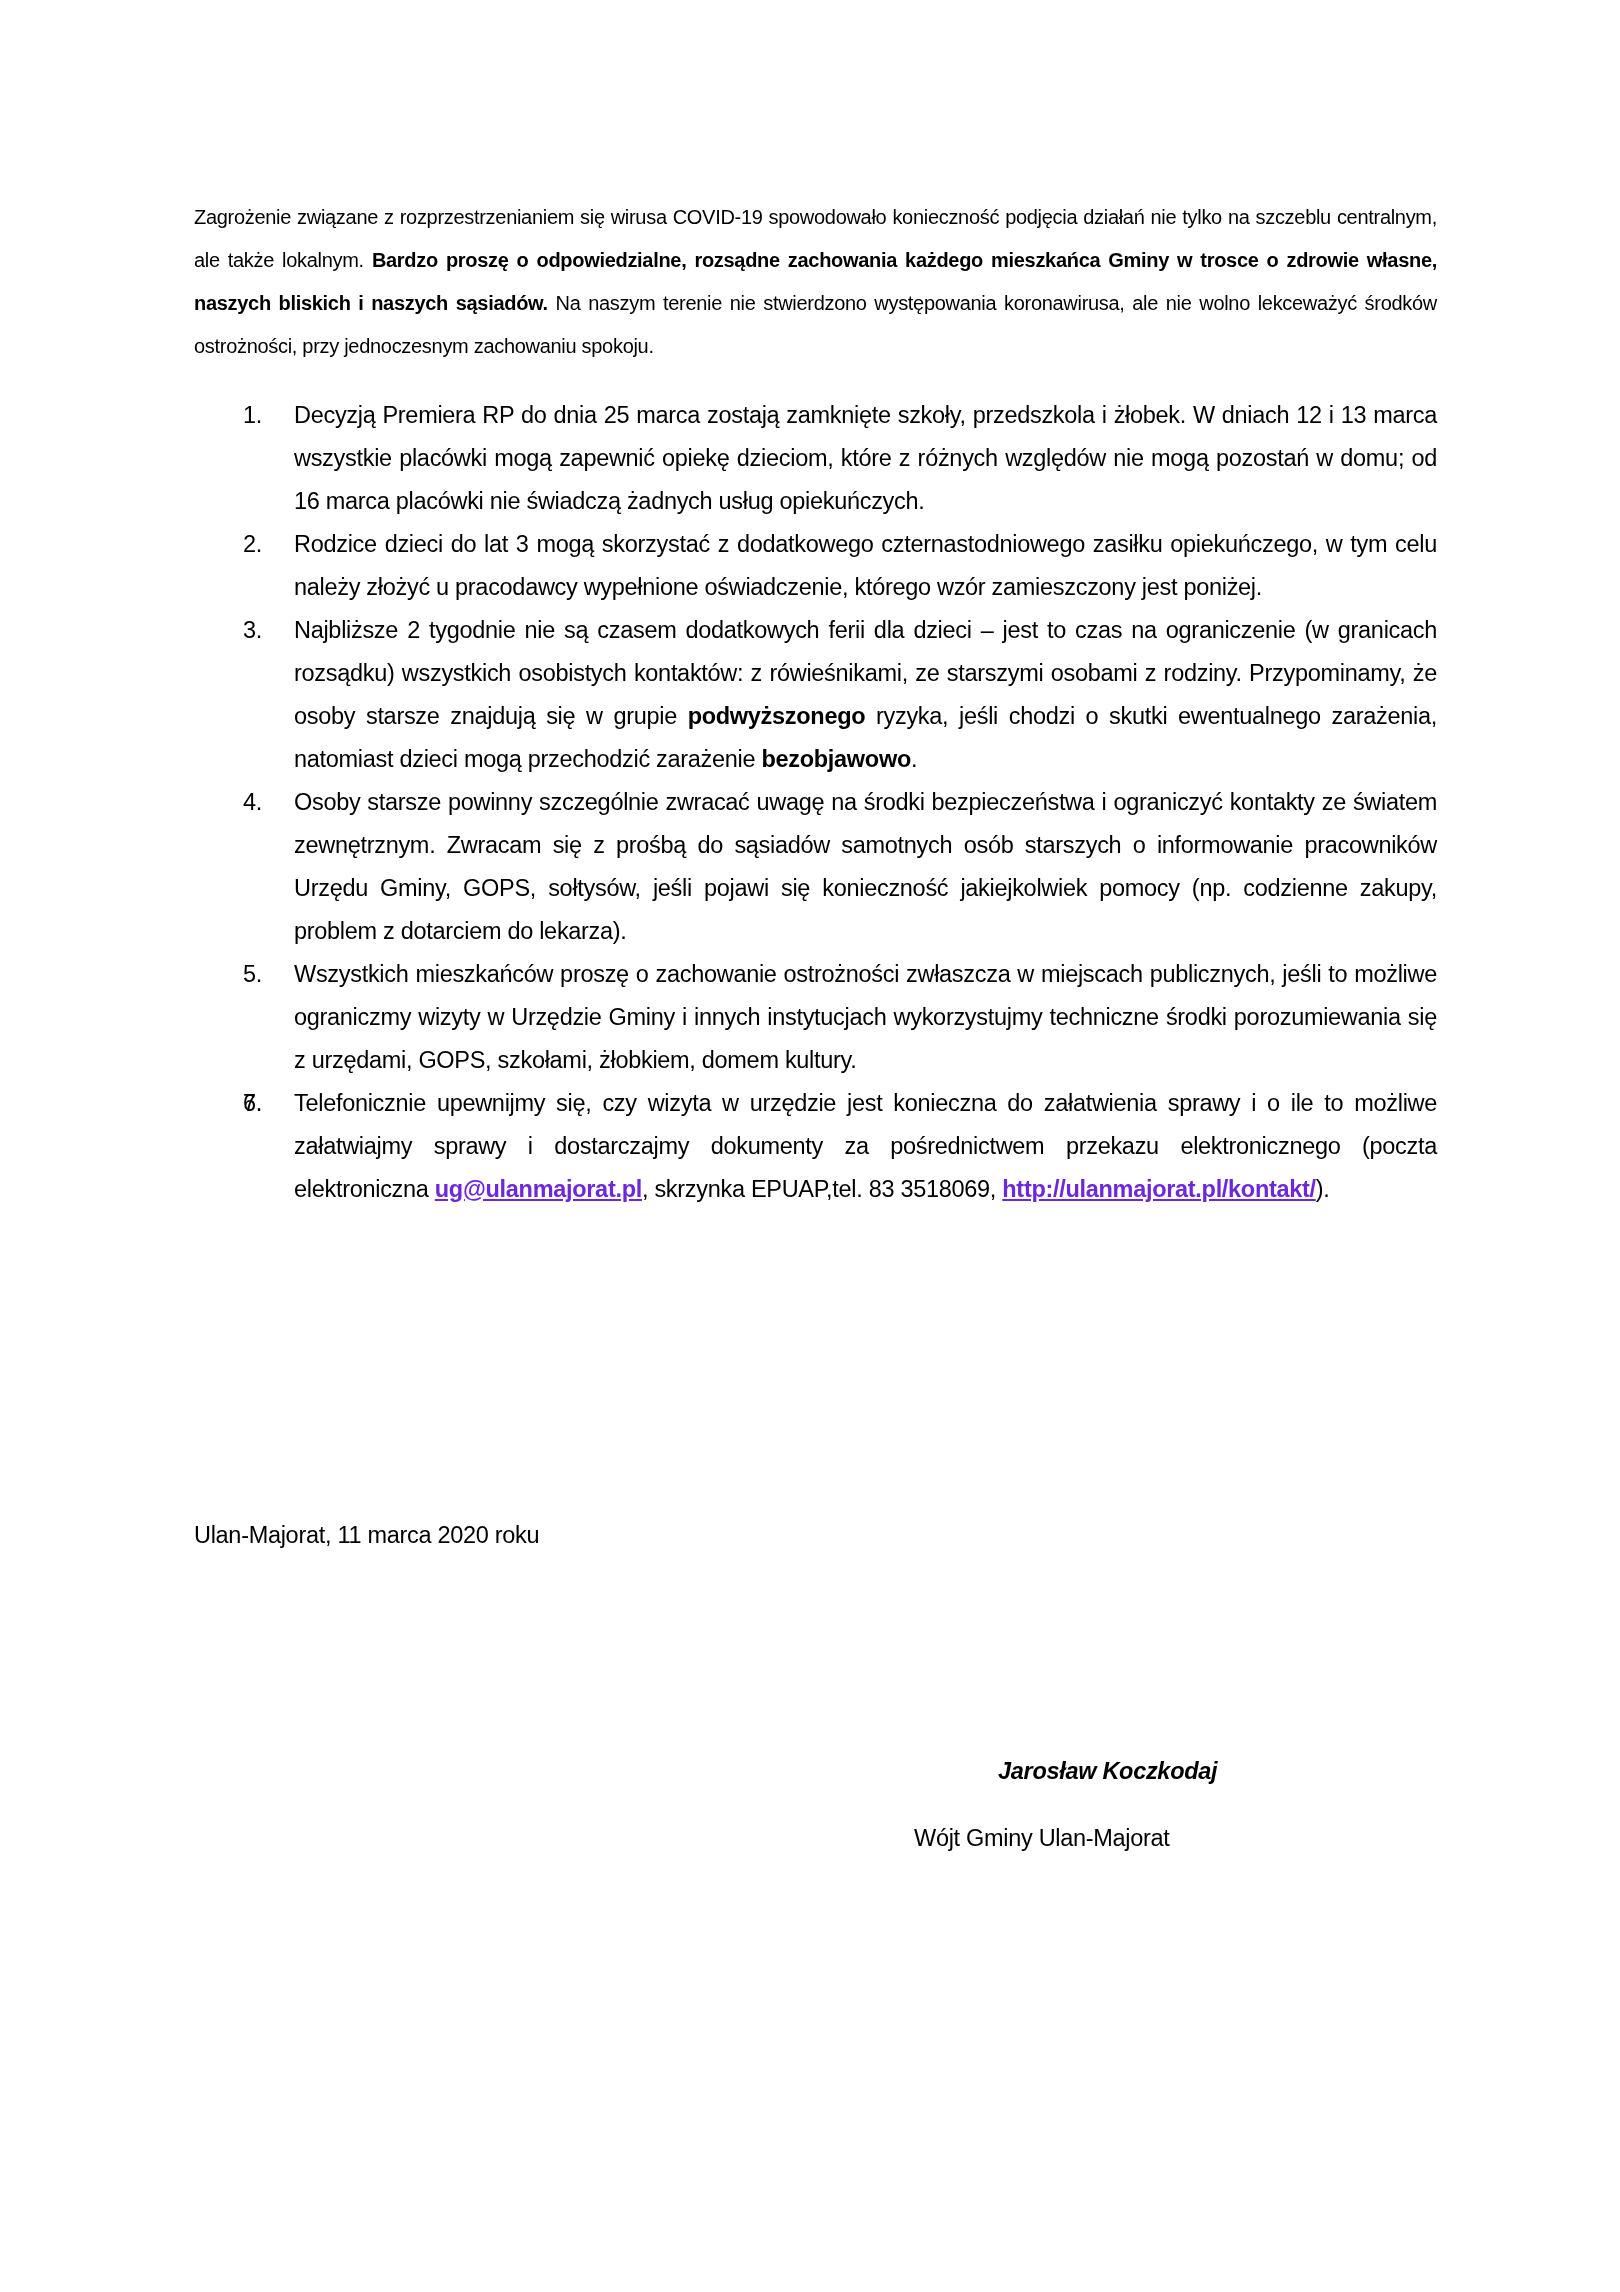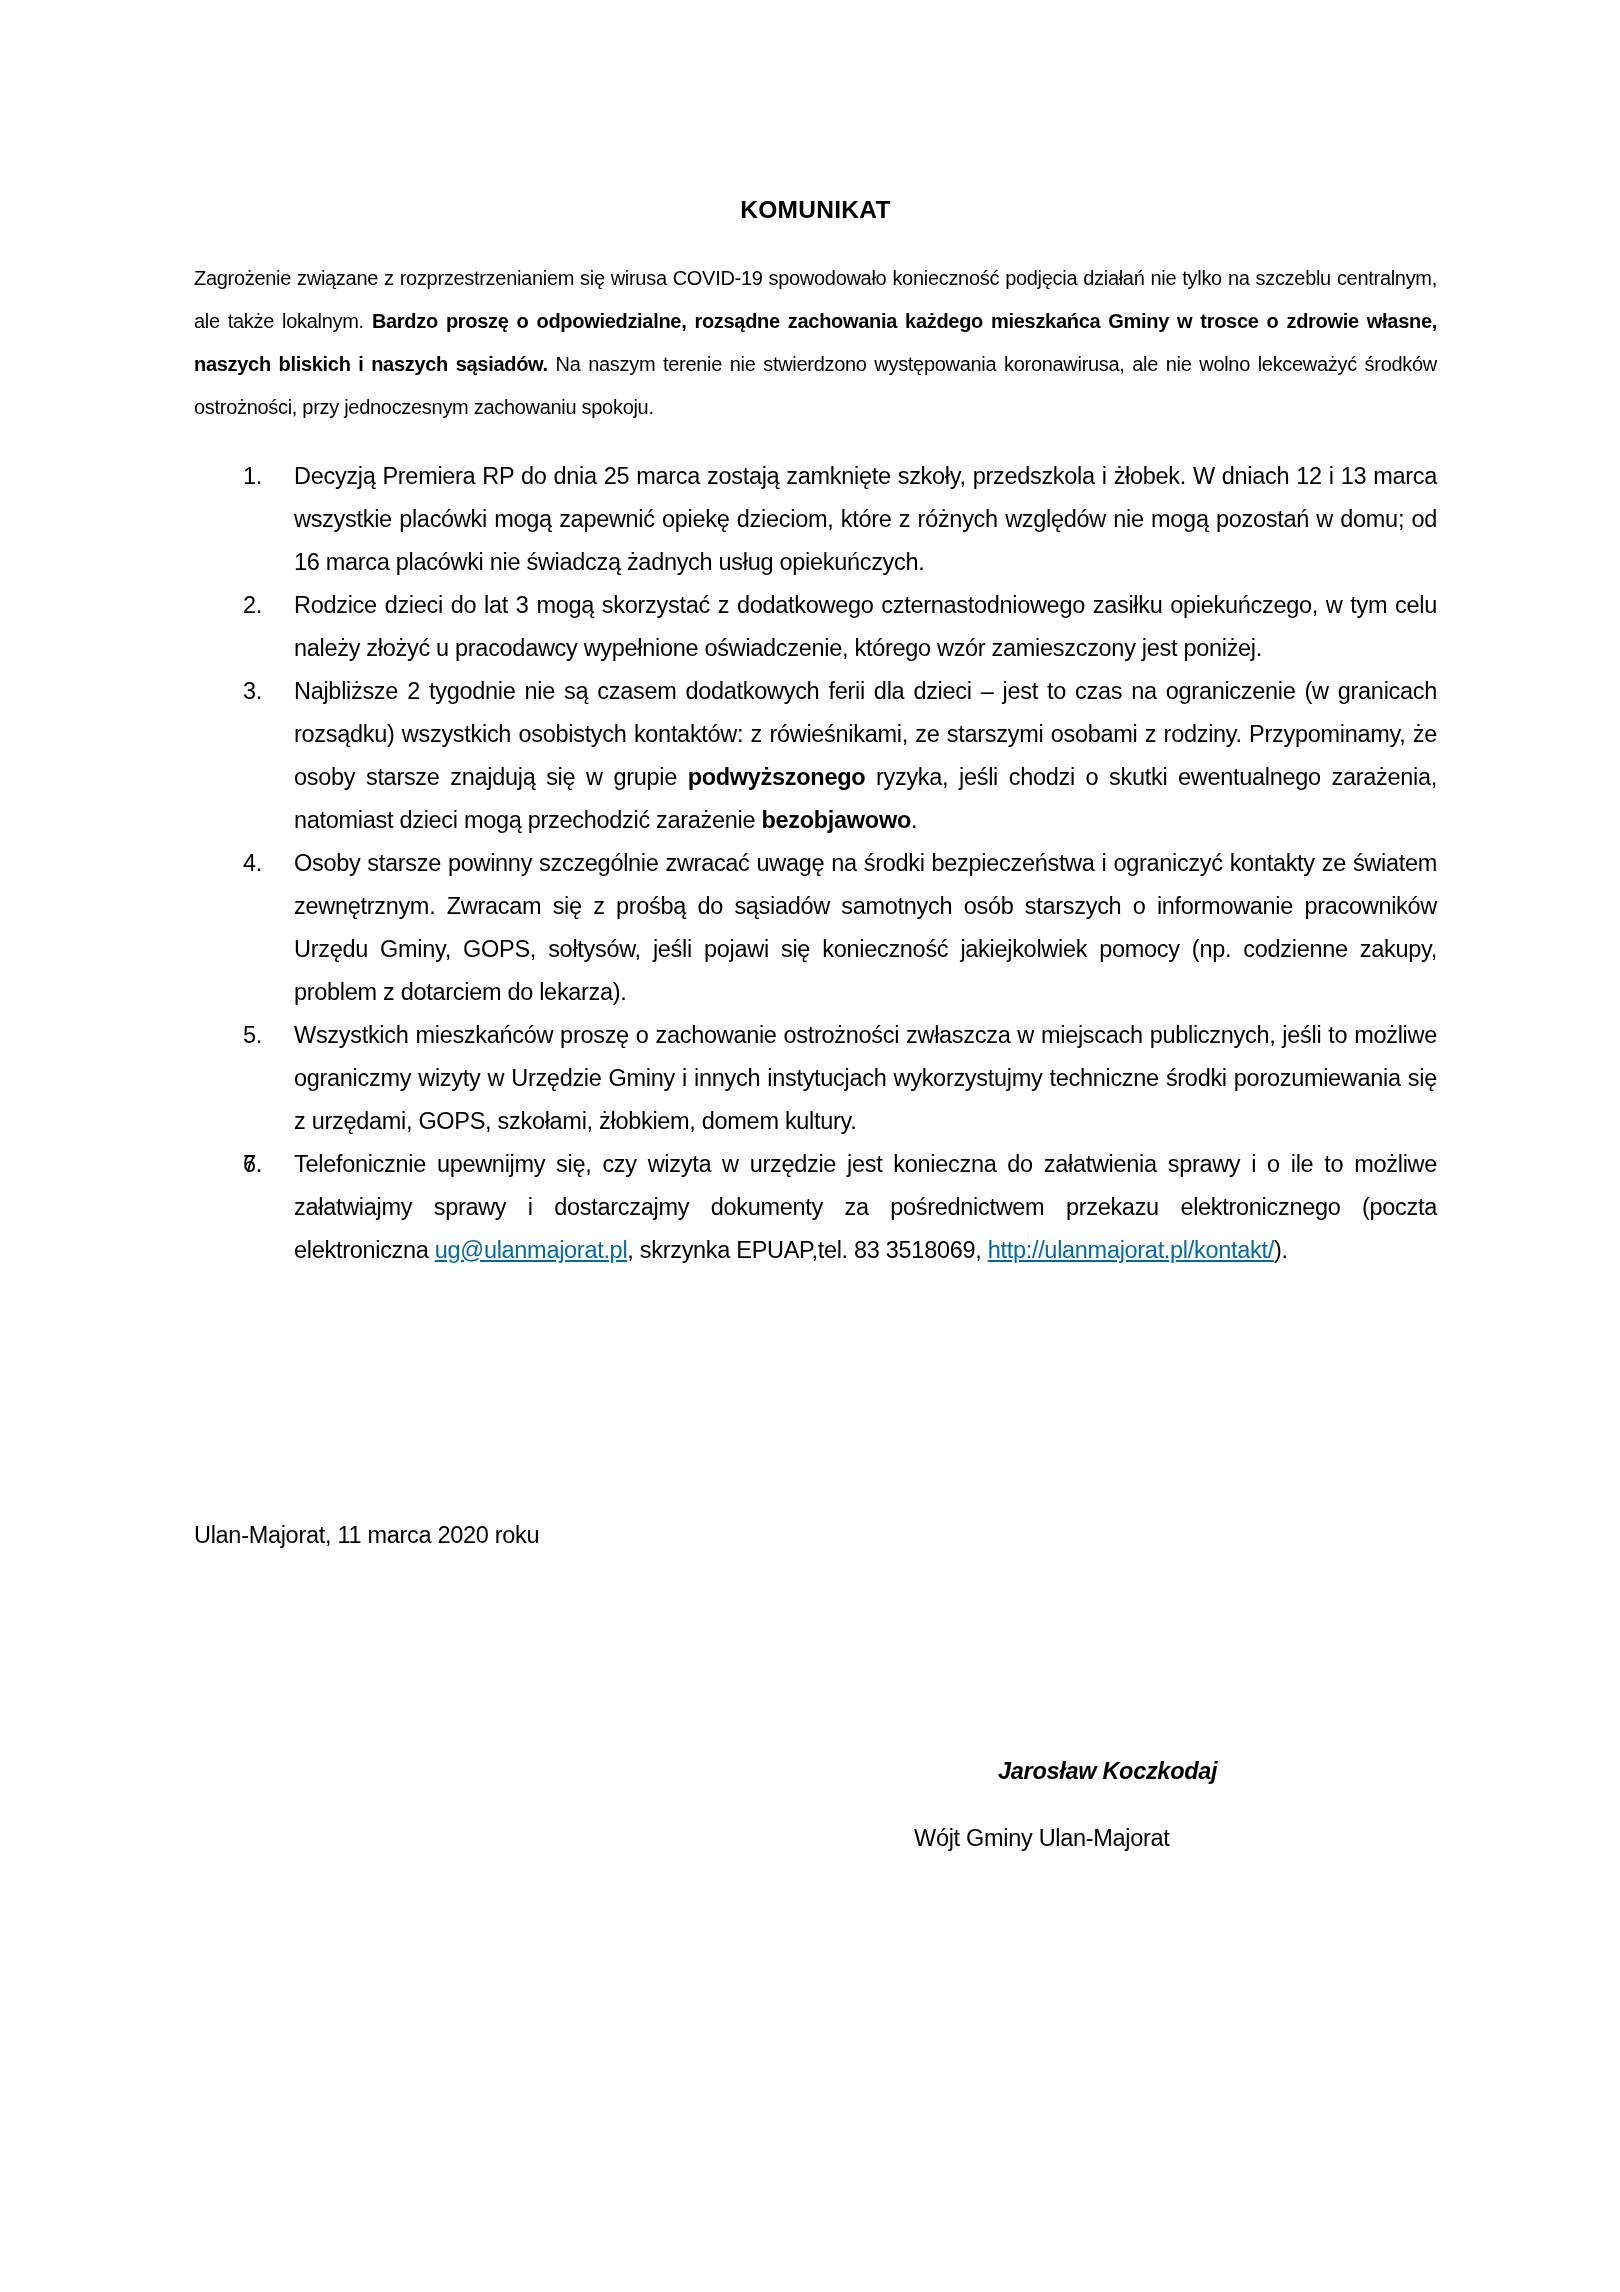--- a/index.html
+++ b/index.html
@@ -16,33 +16,32 @@
     font-size: 20px; line-height: 43px; text-align: justify;
     margin: 0 0 25.5px 0; letter-spacing: -0.3px;
   }
   .list { margin: 0; padding: 0; list-style: none; }
   .list li {
     position: relative; padding-left: 100px;
     font-size: 23.5px; line-height: 43px; text-align: justify;
     letter-spacing: -0.3px;
   }
   .list li .num { position: absolute; left: 49px; top: 0; }
-  a.link { color: #0369a1; text-decoration: underline; }
+  a.link { color: #6d28d9; text-decoration: underline; font-weight: bold; }
   .date { position: absolute; left: 194px; top: 1522px; font-size: 23.5px; letter-spacing: -0.3px; }
   .sig-name {
     position: absolute; left: 998px; top: 1758px;
     font-size: 23.5px; font-weight: bold; font-style: italic; letter-spacing: -0.3px;
   }
   .sig-role { position: absolute; left: 914px; top: 1825px; font-size: 23.5px; letter-spacing: -0.3px; }
 </style>
 </head>
 <body>
 
 <div class="page">
-  <h1 class="title">KOMUNIKAT</h1>
 
   <p class="intro"><span>Zagrożenie związane z rozprzestrzenianiem się wirusa COVID-19 spowodowało konieczność podjęcia działań nie tylko na szczeblu centralnym, ale także lokalnym. </span><b>Bardzo proszę o odpowiedzialne, rozsądne zachowania każdego mieszkańca Gminy w trosce o zdrowie własne, naszych bliskich i naszych sąsiadów.</b><span> Na naszym terenie nie stwierdzono występowania koronawirusa, ale nie wolno lekceważyć środków ostrożności, przy jednoczesnym zachowaniu spokoju.</span></p>
 
   <ol class="list">
     <li><span class="num">1.</span><span>Decyzją Premiera RP do dnia 25 marca zostają zamknięte szkoły, przedszkola i żłobek. W dniach 12 i 13 marca wszystkie placówki mogą zapewnić opiekę dzieciom, które z różnych względów nie mogą pozostań w domu; od 16 marca placówki nie świadczą żadnych usług opiekuńczych.</span></li>
     <li><span class="num">2.</span><span>Rodzice dzieci do lat 3 mogą skorzystać z dodatkowego czternastodniowego zasiłku opiekuńczego, w tym celu należy złożyć u pracodawcy wypełnione oświadczenie, którego wzór zamieszczony jest poniżej.</span></li>
     <li><span class="num">3.</span><span>Najbliższe 2 tygodnie nie są czasem dodatkowych ferii dla dzieci – jest to czas na ograniczenie (w granicach rozsądku) wszystkich osobistych kontaktów: z rówieśnikami, ze starszymi osobami z rodziny. Przypominamy, że osoby starsze znajdują się w grupie </span><b>podwyższonego</b><span> ryzyka, jeśli chodzi o skutki ewentualnego zarażenia, natomiast dzieci mogą przechodzić zarażenie </span><b>bezobjawowo</b><span>.</span></li>
     <li><span class="num">4.</span><span>Osoby starsze powinny szczególnie zwracać uwagę na środki bezpieczeństwa i ograniczyć kontakty ze światem zewnętrznym.  Zwracam się z prośbą do sąsiadów samotnych osób starszych o informowanie pracowników Urzędu Gminy, GOPS, sołtysów, jeśli pojawi się konieczność jakiejkolwiek pomocy (np.  codzienne zakupy, problem z dotarciem do lekarza).</span></li>
     <li><span class="num">5.</span><span>Wszystkich mieszkańców proszę o zachowanie ostrożności zwłaszcza w miejscach publicznych, jeśli to możliwe ograniczmy wizyty w Urzędzie Gminy i innych instytucjach wykorzystujmy techniczne środki porozumiewania się z urzędami, GOPS, szkołami, żłobkiem,  domem kultury.</span></li>
     <li><span class="num">6.</span></li>

